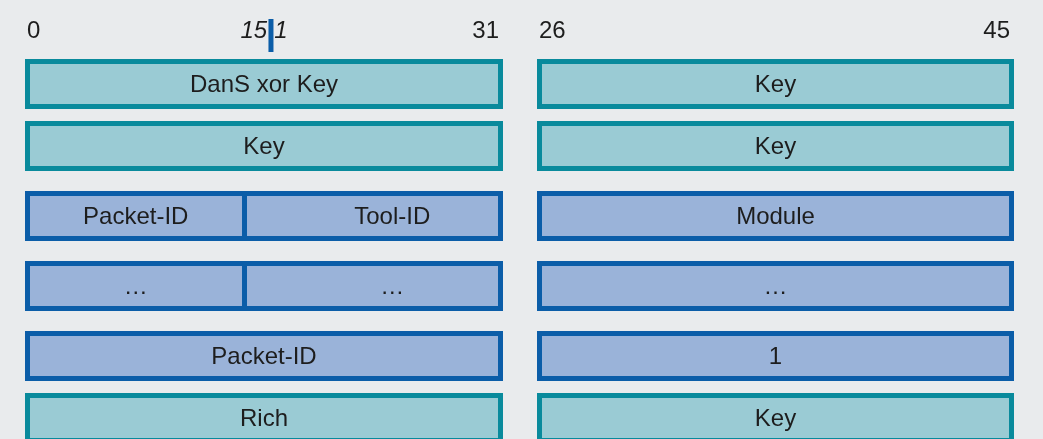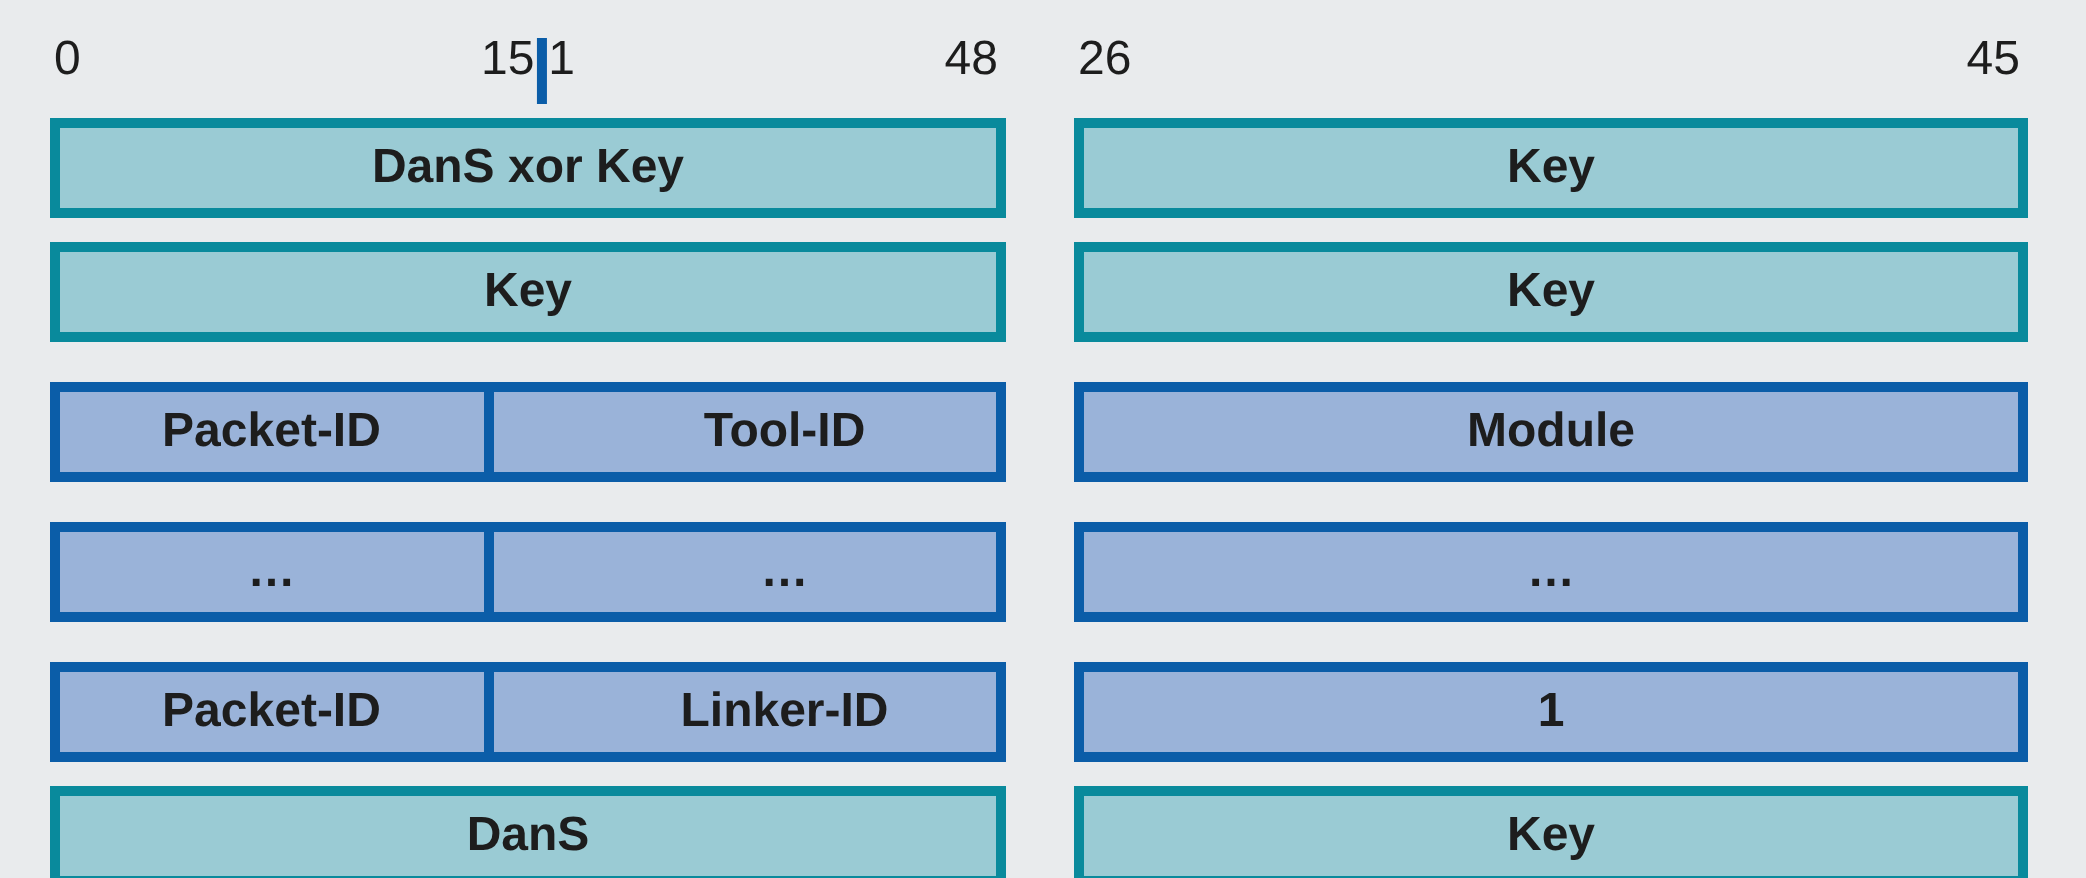--- a/index.html
+++ b/index.html
@@ -40,20 +40,21 @@
   }
   .ruler .num.start { position: absolute; left: 2px;  top: 17px; }
   .ruler .num.end   { position: absolute; right: 4px; top: 17px; }
   .ruler .mid {
     position: absolute;
     left: 50%;
     transform: translateX(-50%);
     top: 17px;
     display: flex;
     align-items: flex-start;
+    font-style: italic;
   }
   .ruler .tick {
     width: 5px;
     height: 33px;
     margin: 2px 1px 0 1px;
     background: var(--blue-border);
   }
 
   
   .box {
@@ -67,38 +68,37 @@
   .box.teal { background: var(--teal-fill); border-color: var(--teal-border); }
   .box.blue { background: var(--blue-fill); border-color: var(--blue-border); margin-top: 20px; }
   .cell {
     flex: 1 1 0;
     display: flex;
     align-items: center;
     justify-content: center;
     font-size: 24px;
     color: var(--text);
     white-space: nowrap;
-    font-weight: bold;
   }
   .box.split .cell + .cell { border-left: 5px solid var(--blue-border); padding-left: 40px; }
 </style>
 </head>
 <body>
 
 <div class="canvas">
 
   <div class="column left">
     <div class="ruler">
       <span class="num start">0</span>
       <span class="mid">
         <span>15</span>
         <span class="tick"></span>
         <span>1</span>
       </span>
-      <span class="num end">48</span>
+      <span class="num end">31</span>
     </div>
 
     <div class="box teal">
       <span class="cell">DanS xor Key</span>
     </div>
 
     <div class="box teal">
       <span class="cell">Key</span>
     </div>
 
@@ -107,25 +107,24 @@
       <span class="cell">Tool-ID</span>
     </div>
 
     <div class="box blue split">
       <span class="cell">…</span>
       <span class="cell">…</span>
     </div>
 
     <div class="box blue split">
       <span class="cell">Packet-ID</span>
-      <span class="cell">Linker-ID</span>
     </div>
 
     <div class="box teal">
-      <span class="cell">DanS</span>
+      <span class="cell">Rich</span>
     </div>
   </div>
 
   <div class="column right">
     <div class="ruler">
       <span class="num start">26</span>
       <span class="num end">45</span>
     </div>
 
     <div class="box teal">

